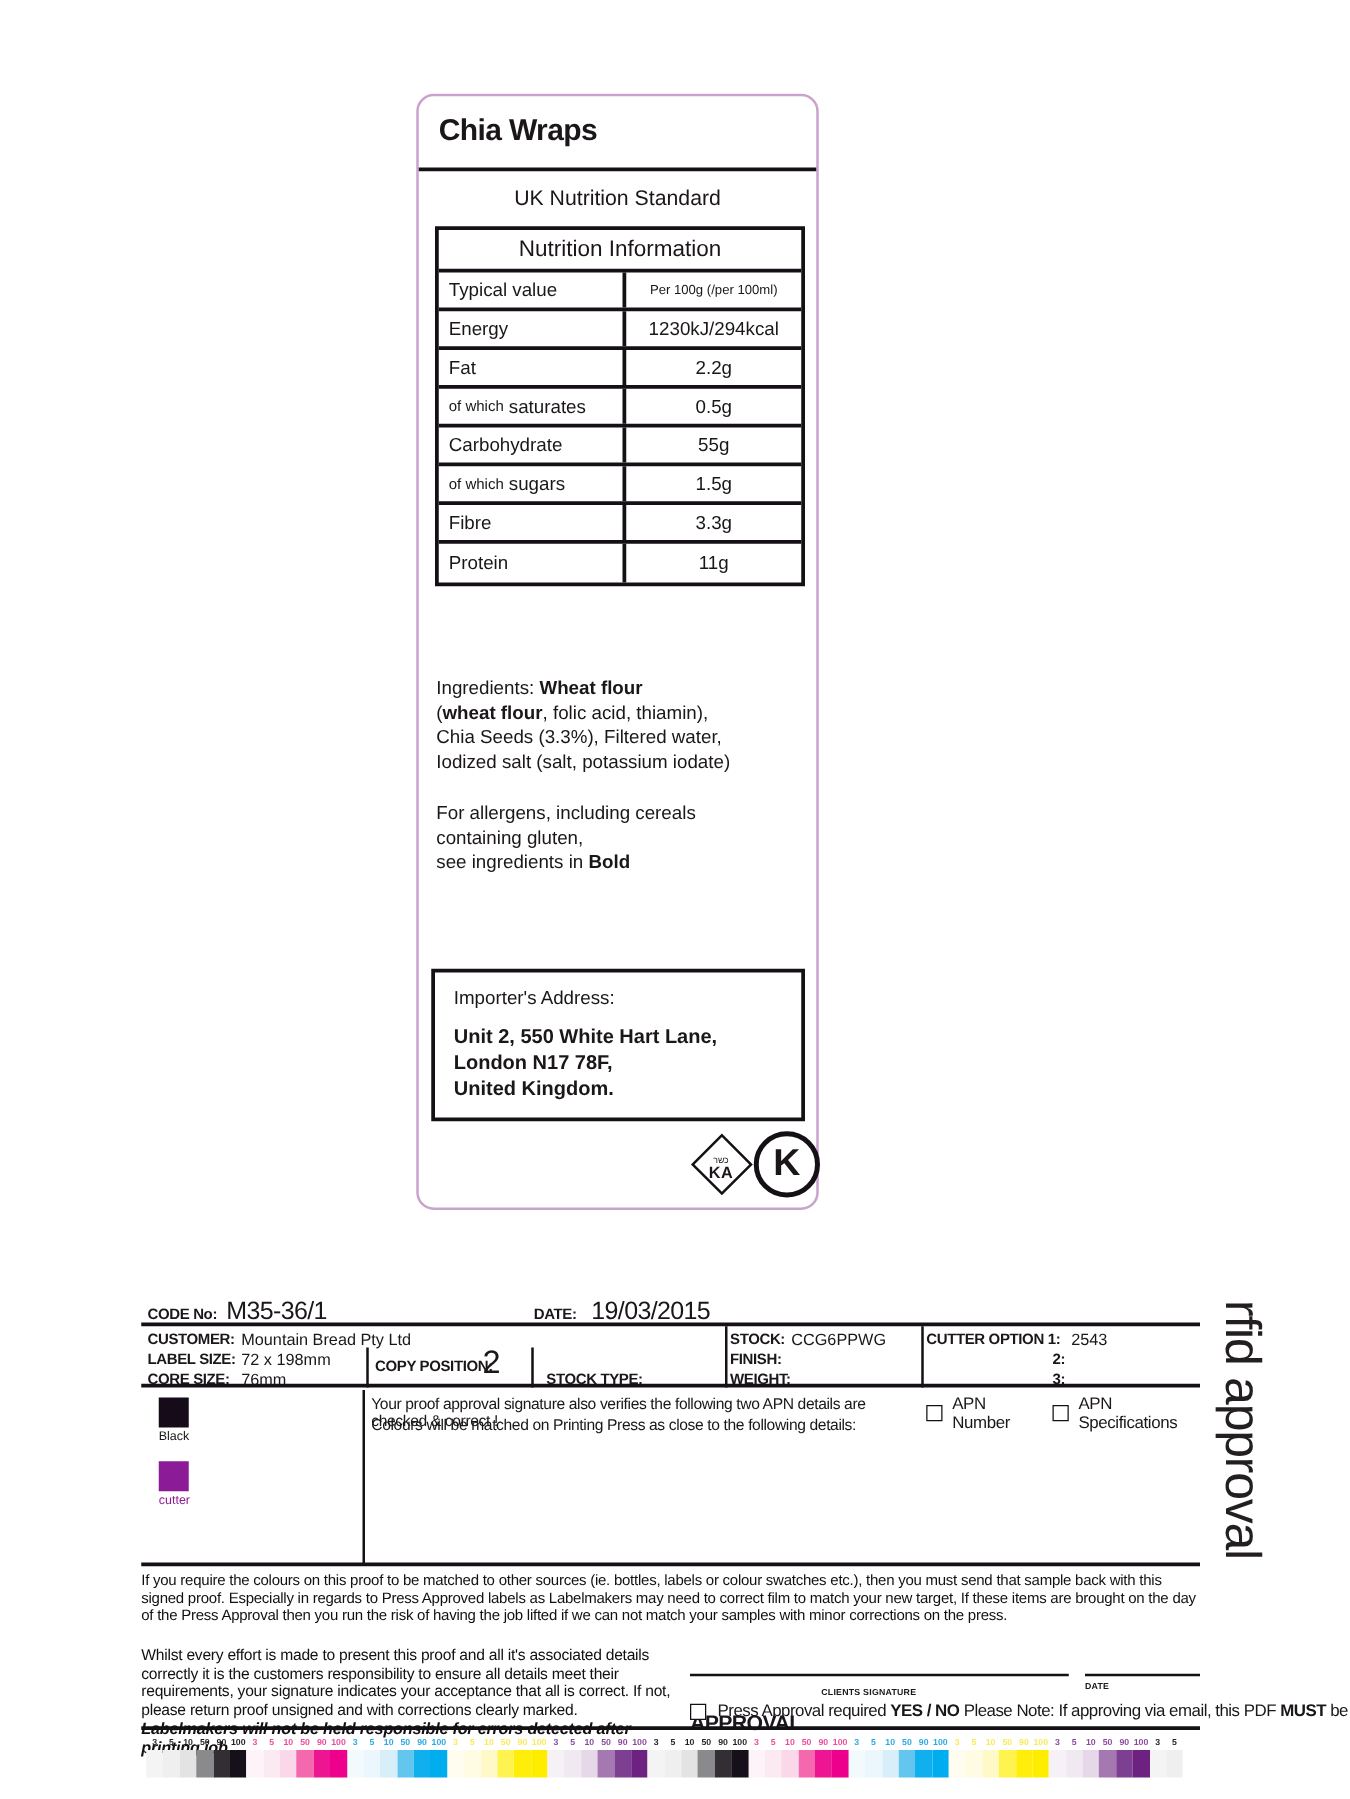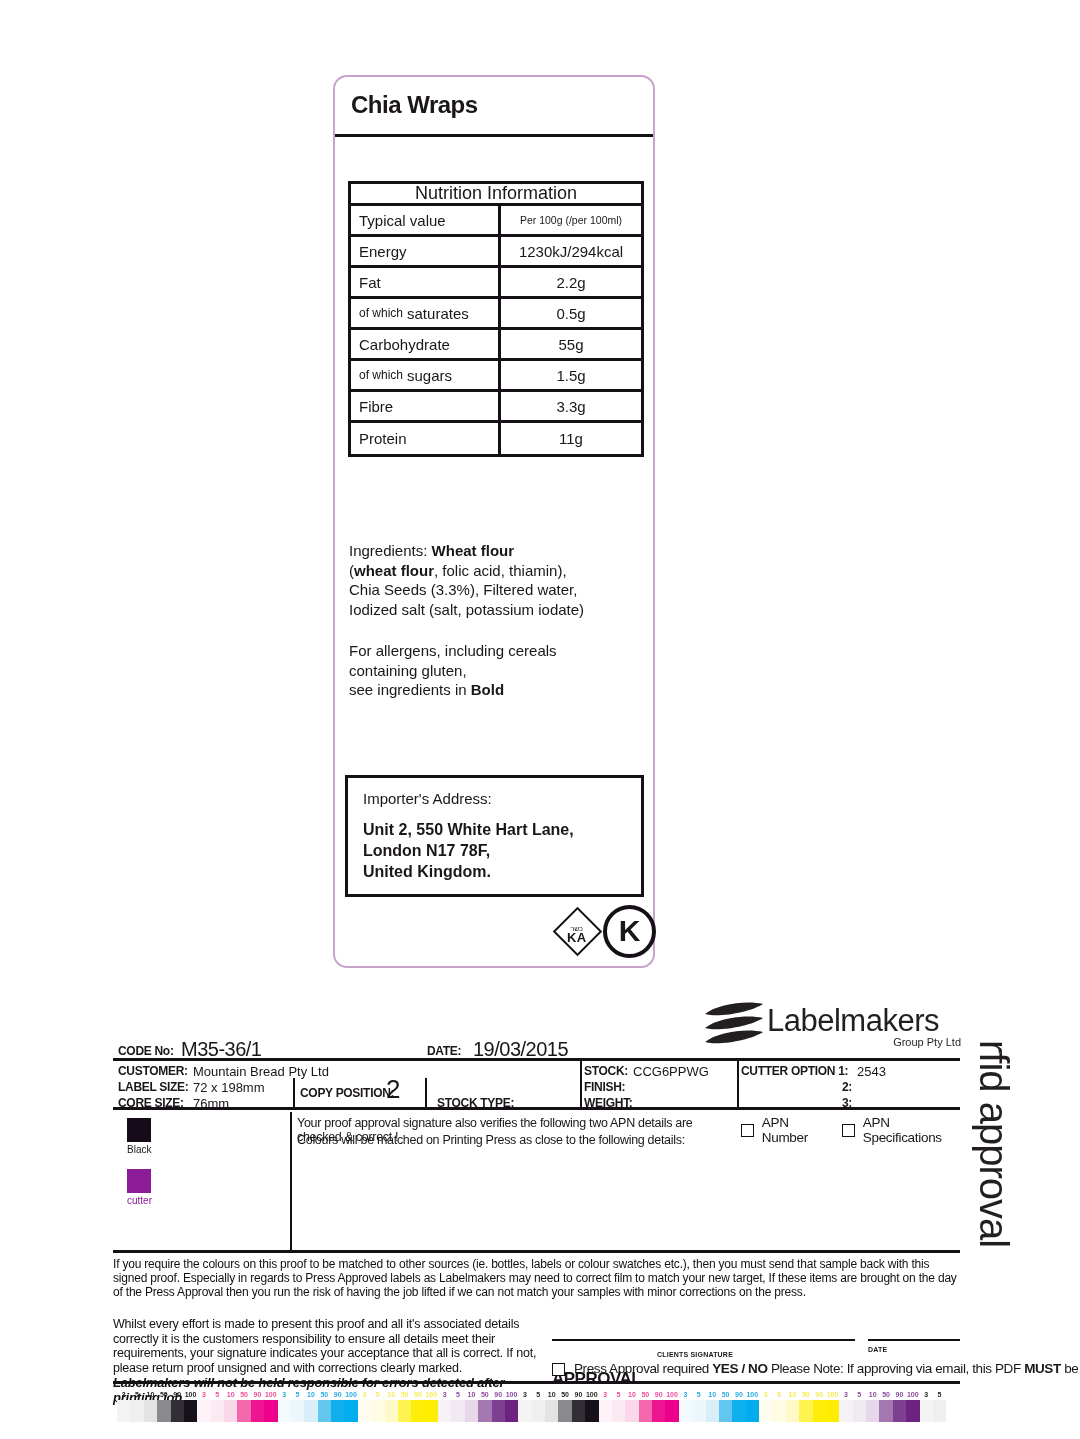--- a/index.html
+++ b/index.html
@@ -7,21 +7,21 @@
   .page { position:relative; width:1080px; height:1439px; background:#ffffff; overflow:hidden; }
 
   
   .product-label { position:absolute; left:333px; top:75px; width:322px; height:893px;
     border:2px solid #c9a3cc; border-radius:14px; background:#fff; }
   .pl-title { position:absolute; left:16px; top:14px; font-size:24px; font-weight:bold; letter-spacing:-0.5px; }
   .pl-rule { position:absolute; left:0; top:57px; width:100%; height:3px; background:#151015; }
   .pl-subtitle { position:absolute; left:0; top:72px; width:100%; text-align:center; font-size:17px; }
 
   .nt { position:absolute; left:13px; top:104px; width:296px; border:3px solid #151015; background:#fff; }
-  .nt-header { height:22px; border-bottom:3px solid #151015; display:flex; align-items:center; justify-content:center; font-size:18px; }
+  .nt-header { height:34px; border-bottom:3px solid #151015; display:flex; align-items:center; justify-content:center; font-size:18px; }
   .nt-row { display:flex; height:31px; border-bottom:3px solid #151015; }
   .nt-row:last-child { border-bottom:none; }
   .nt-name { width:150px; border-right:3px solid #151015; display:flex; align-items:center; padding-left:8px; font-size:15px; white-space:nowrap; }
   .nt-prefix { font-size:12px; margin-right:4px; }
   .nt-val { flex:1; display:flex; align-items:center; justify-content:center; font-size:15px; }
   .nt-colhead .nt-val { font-size:10.5px; }
 
   .pl-text { position:absolute; left:14px; font-size:15px; line-height:19.5px; }
   .pl-text b { font-weight:bold; }
 
@@ -93,20 +93,21 @@
   .cb-swatch { height:22px; }
 </style>
 </head>
 <body>
 
 <div class="page">
 
   <div class="product-label">
     <div class="pl-title">Chia Wraps</div>
     <div class="pl-rule"></div>
+    <div class="pl-subtitle">UK Nutrition Standard</div>
 
     <div class="nt">
       <div class="nt-header">Nutrition Information</div>
       <div class="nt-row nt-colhead">
         <div class="nt-name">Typical value</div>
         <div class="nt-val">Per 100g (/per 100ml)</div>
       </div>
       <div id="nt-rows">
           <div class="nt-row">
             <div class="nt-name">
@@ -182,29 +183,20 @@
           <span class="k-heb">כשר</span>
           <span class="k-ka">KA</span>
         </div>
       </div>
       <div class="k-circle">
         <span class="k-k">K</span>
       </div>
     </div>
   </div>
 
-  <div class="logo">
-    <svg class="logo-swoosh" width="62" height="44" viewBox="0 0 62 44">
-      <path d="M2 12 C14 2 44 -2 60 2 C48 10 16 16 2 12 Z" fill="#231f20"></path>
-      <path d="M2 26 C14 16 44 12 60 16 C48 24 16 30 2 26 Z" fill="#231f20"></path>
-      <path d="M2 40 C14 30 44 26 60 30 C48 38 16 44 2 40 Z" fill="#231f20"></path>
-    </svg>
-    <div class="logo-text">Labelmakers</div>
-    <div class="logo-sub">Group Pty Ltd</div>
-  </div>
 
   <div class="rfid">rfid approval</div>
 
   <div class="code-row">
     <span class="lbl code-label">CODE No:</span>
     <span class="big-val code-value">M35-36/1</span>
     <span class="lbl date-label">DATE:</span>
     <span class="big-val date-value">19/03/2015</span>
   </div>
 

